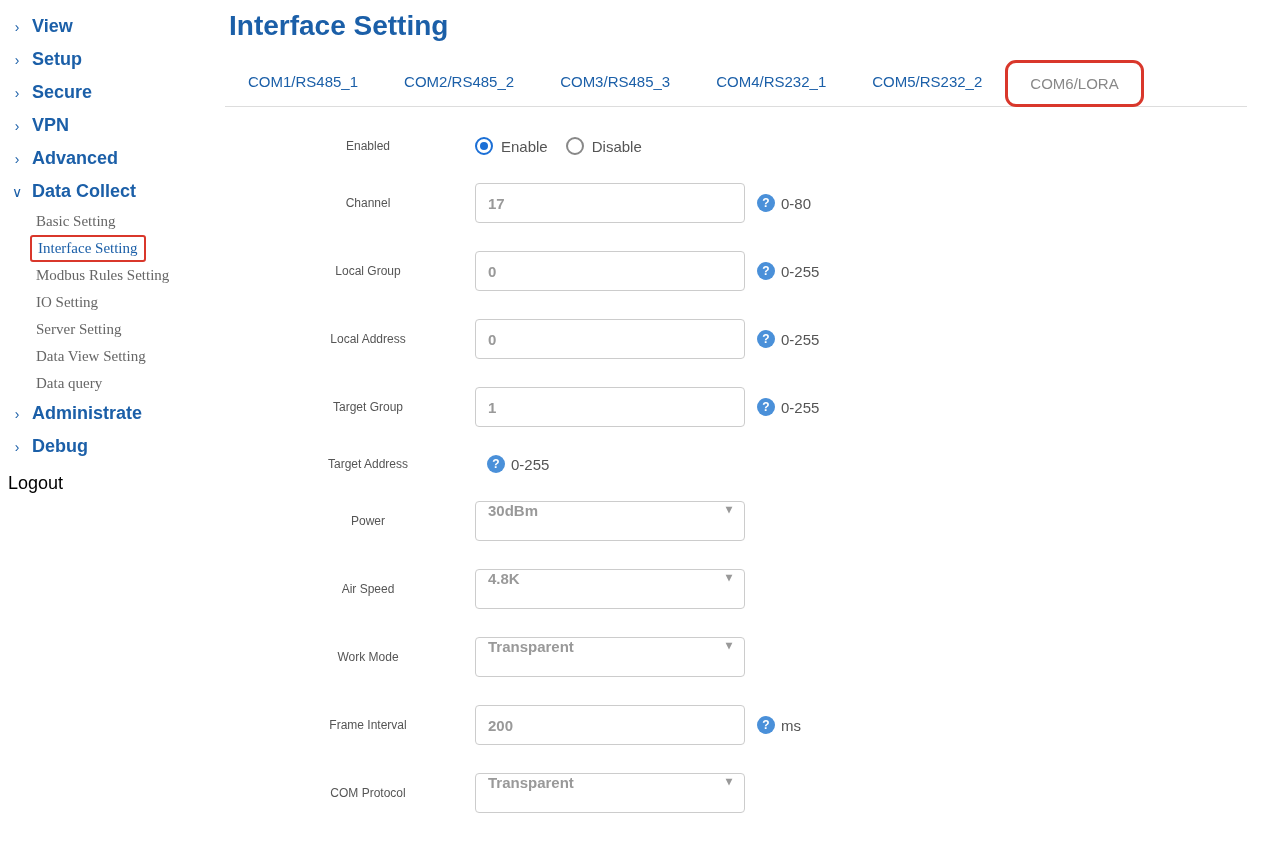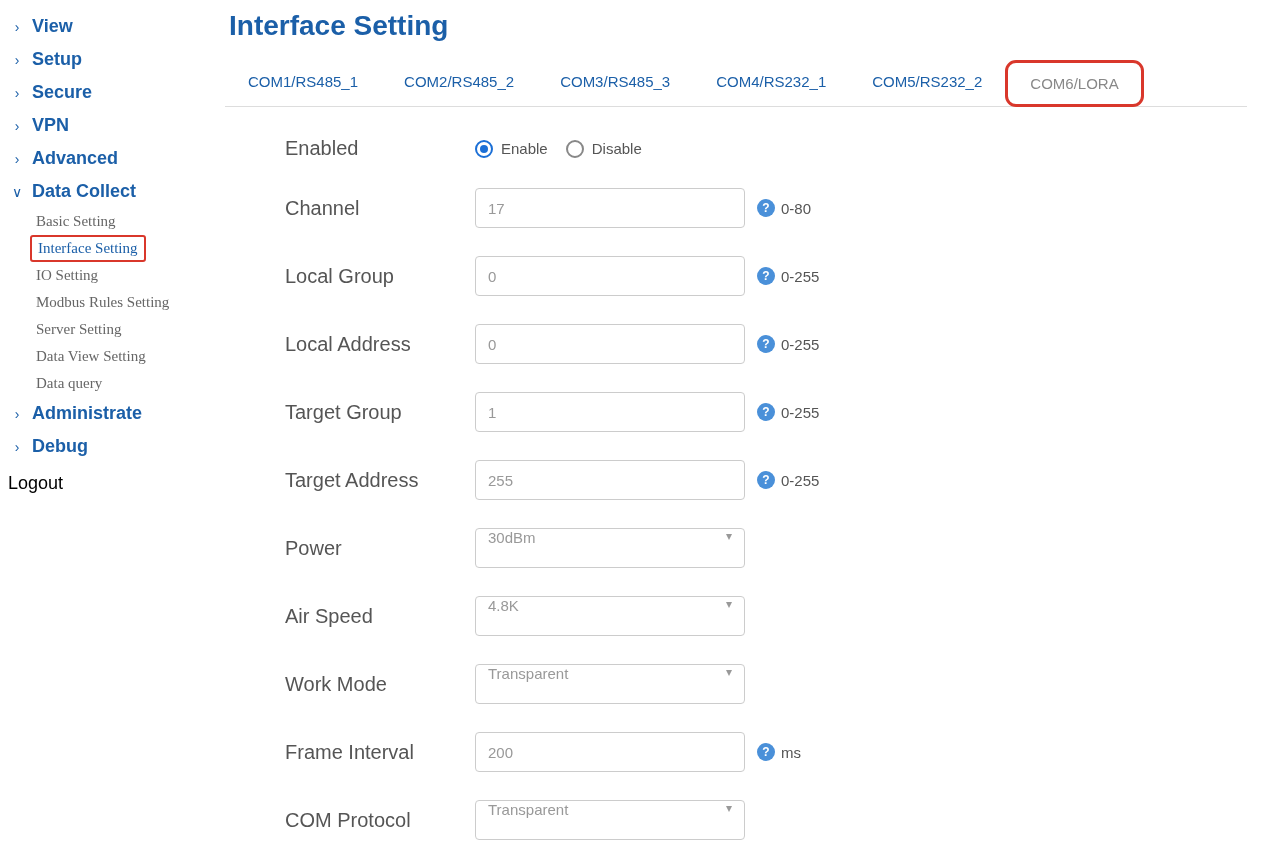--- a/index.html
+++ b/index.html
@@ -85,44 +85,45 @@
   margin-bottom: -1px;
 }
 .form { padding-left: 60px; }
 .form-row {
   display: flex;
   align-items: center;
   margin-bottom: 28px;
 }
 .form-label {
   width: 190px;
-  text-align: left;
+  text-align: center;
   padding-right: 24px;
   color: #555;
-  font-size: 20px;
+  font-size: 12px;
 }
 .radio-group { display: flex; align-items: center; gap: 18px; }
 .radio-wrap { display: flex; align-items: center; gap: 8px; color: #555; font-size: 15px; }
 .radio {
   width: 18px; height: 18px; border-radius: 50%;
   border: 2px solid #888; display: inline-block; position: relative;
 }
 .radio.checked { border-color: #1b6fd6; }
 .radio.checked::after {
   content: ""; position: absolute; width: 8px; height: 8px;
   background: #1b6fd6; border-radius: 50%; top: 3px; left: 3px;
 }
 .text-input, .select-input {
   width: 270px; height: 40px;
   border: 1px solid #ccc;
   border-radius: 4px;
   padding: 0 12px;
   font-size: 15px;
   color: #999;
   background: #fff;
+  font-weight: bold;
 }
 .select-input {
   display: flex; align-items: flex-start; justify-content: space-between;
   cursor: pointer;
 }
 .select-input .sel-val { color: #999; }
 .select-input .sel-caret { color: #999; font-size: 12px; }
 .hint {
   margin-left: 12px; display: flex; align-items: center; gap: 6px;
   color: #555; font-size: 15px;
@@ -158,22 +159,22 @@
         <span class="chev">›</span>
         <span>Advanced</span>
       </div>
     <div class="nav-item expanded">
         <span class="chev">∨</span>
         <span>Data Collect</span>
       </div>
     <div class="sub-items">
       <div class="sub-item">Basic Setting</div>
       <div class="sub-item active">Interface Setting</div>
+      <div class="sub-item">Modbus Rules Setting</div>
       <div class="sub-item">IO Setting</div>
-      <div class="sub-item">Modbus Rules Setting</div>
       <div class="sub-item">Server Setting</div>
       <div class="sub-item">Data View Setting</div>
       <div class="sub-item">Data query</div>
     </div>
     <div class="nav-item">
         <span class="chev">›</span>
         <span>Administrate</span>
       </div>
     <div class="nav-item">
         <span class="chev">›</span>
@@ -241,21 +242,20 @@
         <div class="form-label">Target Group</div>
         <input class="text-input" value="1" style="">
         <div class="hint">
             <span class="help-icon">?</span>
             <span>0-255</span>
           </div>
       </div>
 
       <div class="form-row">
         <div class="form-label">Target Address</div>
-        <input class="text-input" value="255" style="">
         <div class="hint">
             <span class="help-icon">?</span>
             <span>0-255</span>
           </div>
       </div>
 
       <div class="form-row">
         <div class="form-label">Power</div>
         <div class="select-input">
             <span class="sel-val">30dBm</span>

